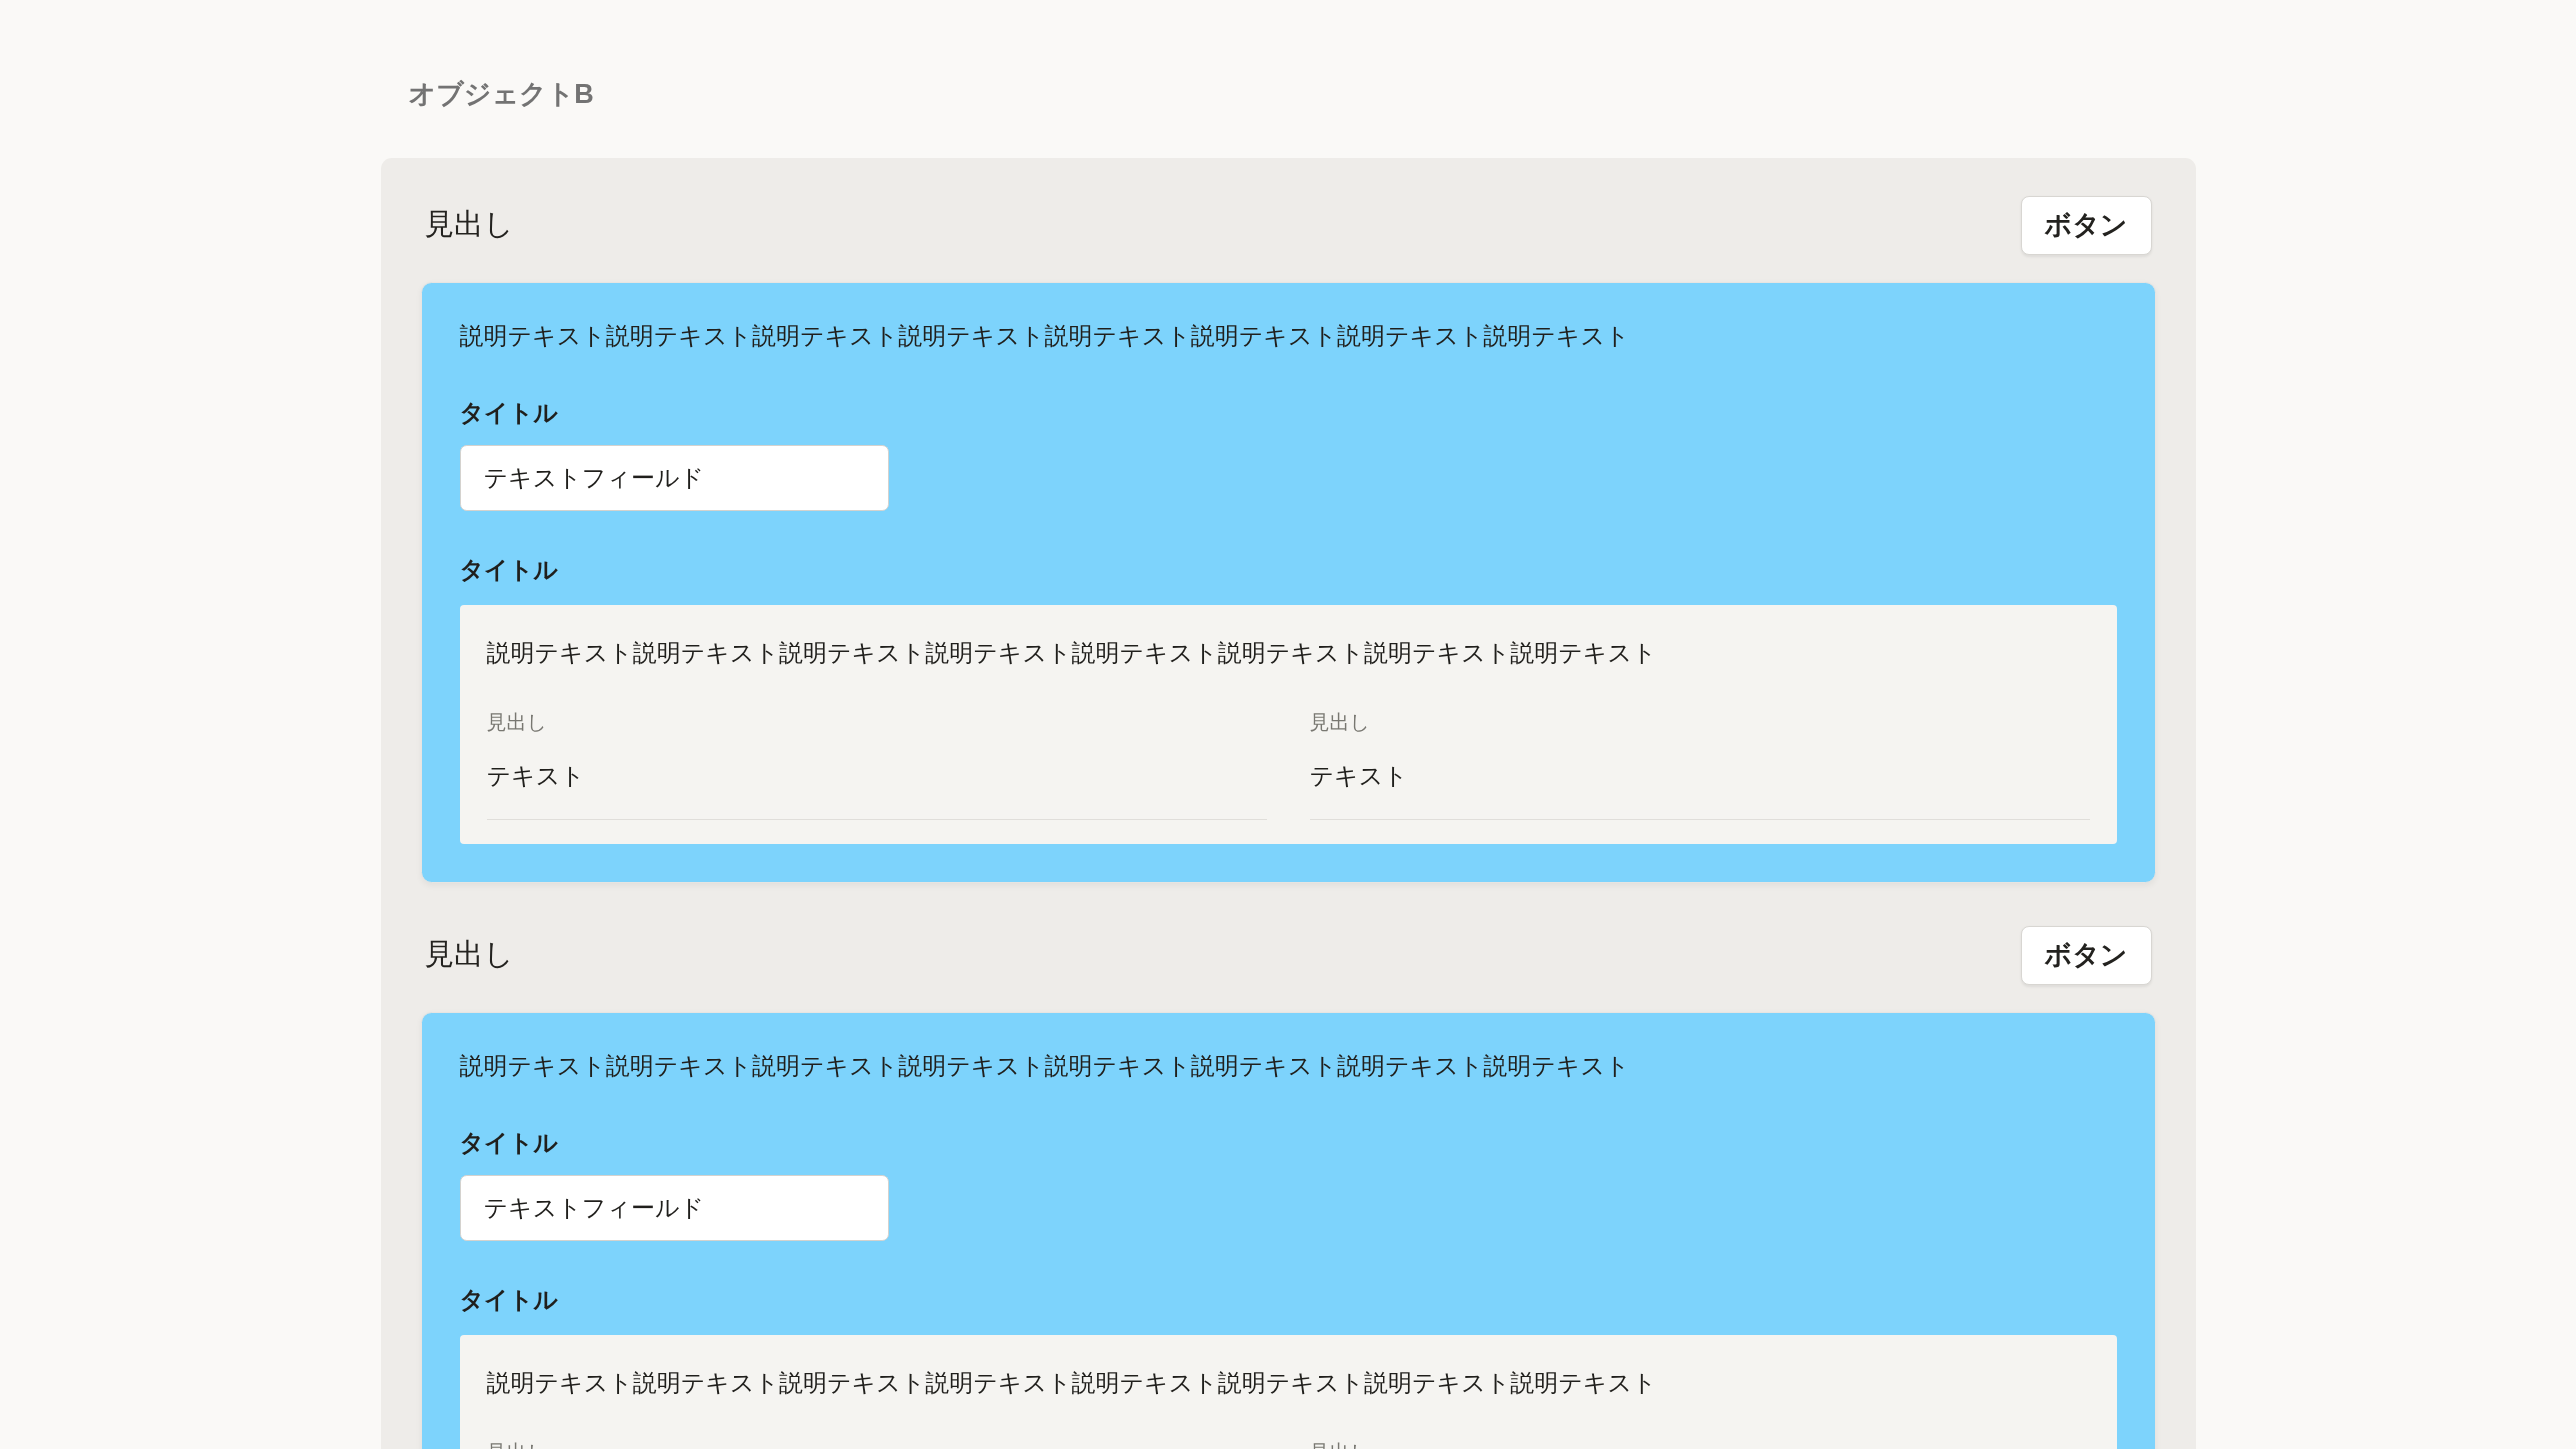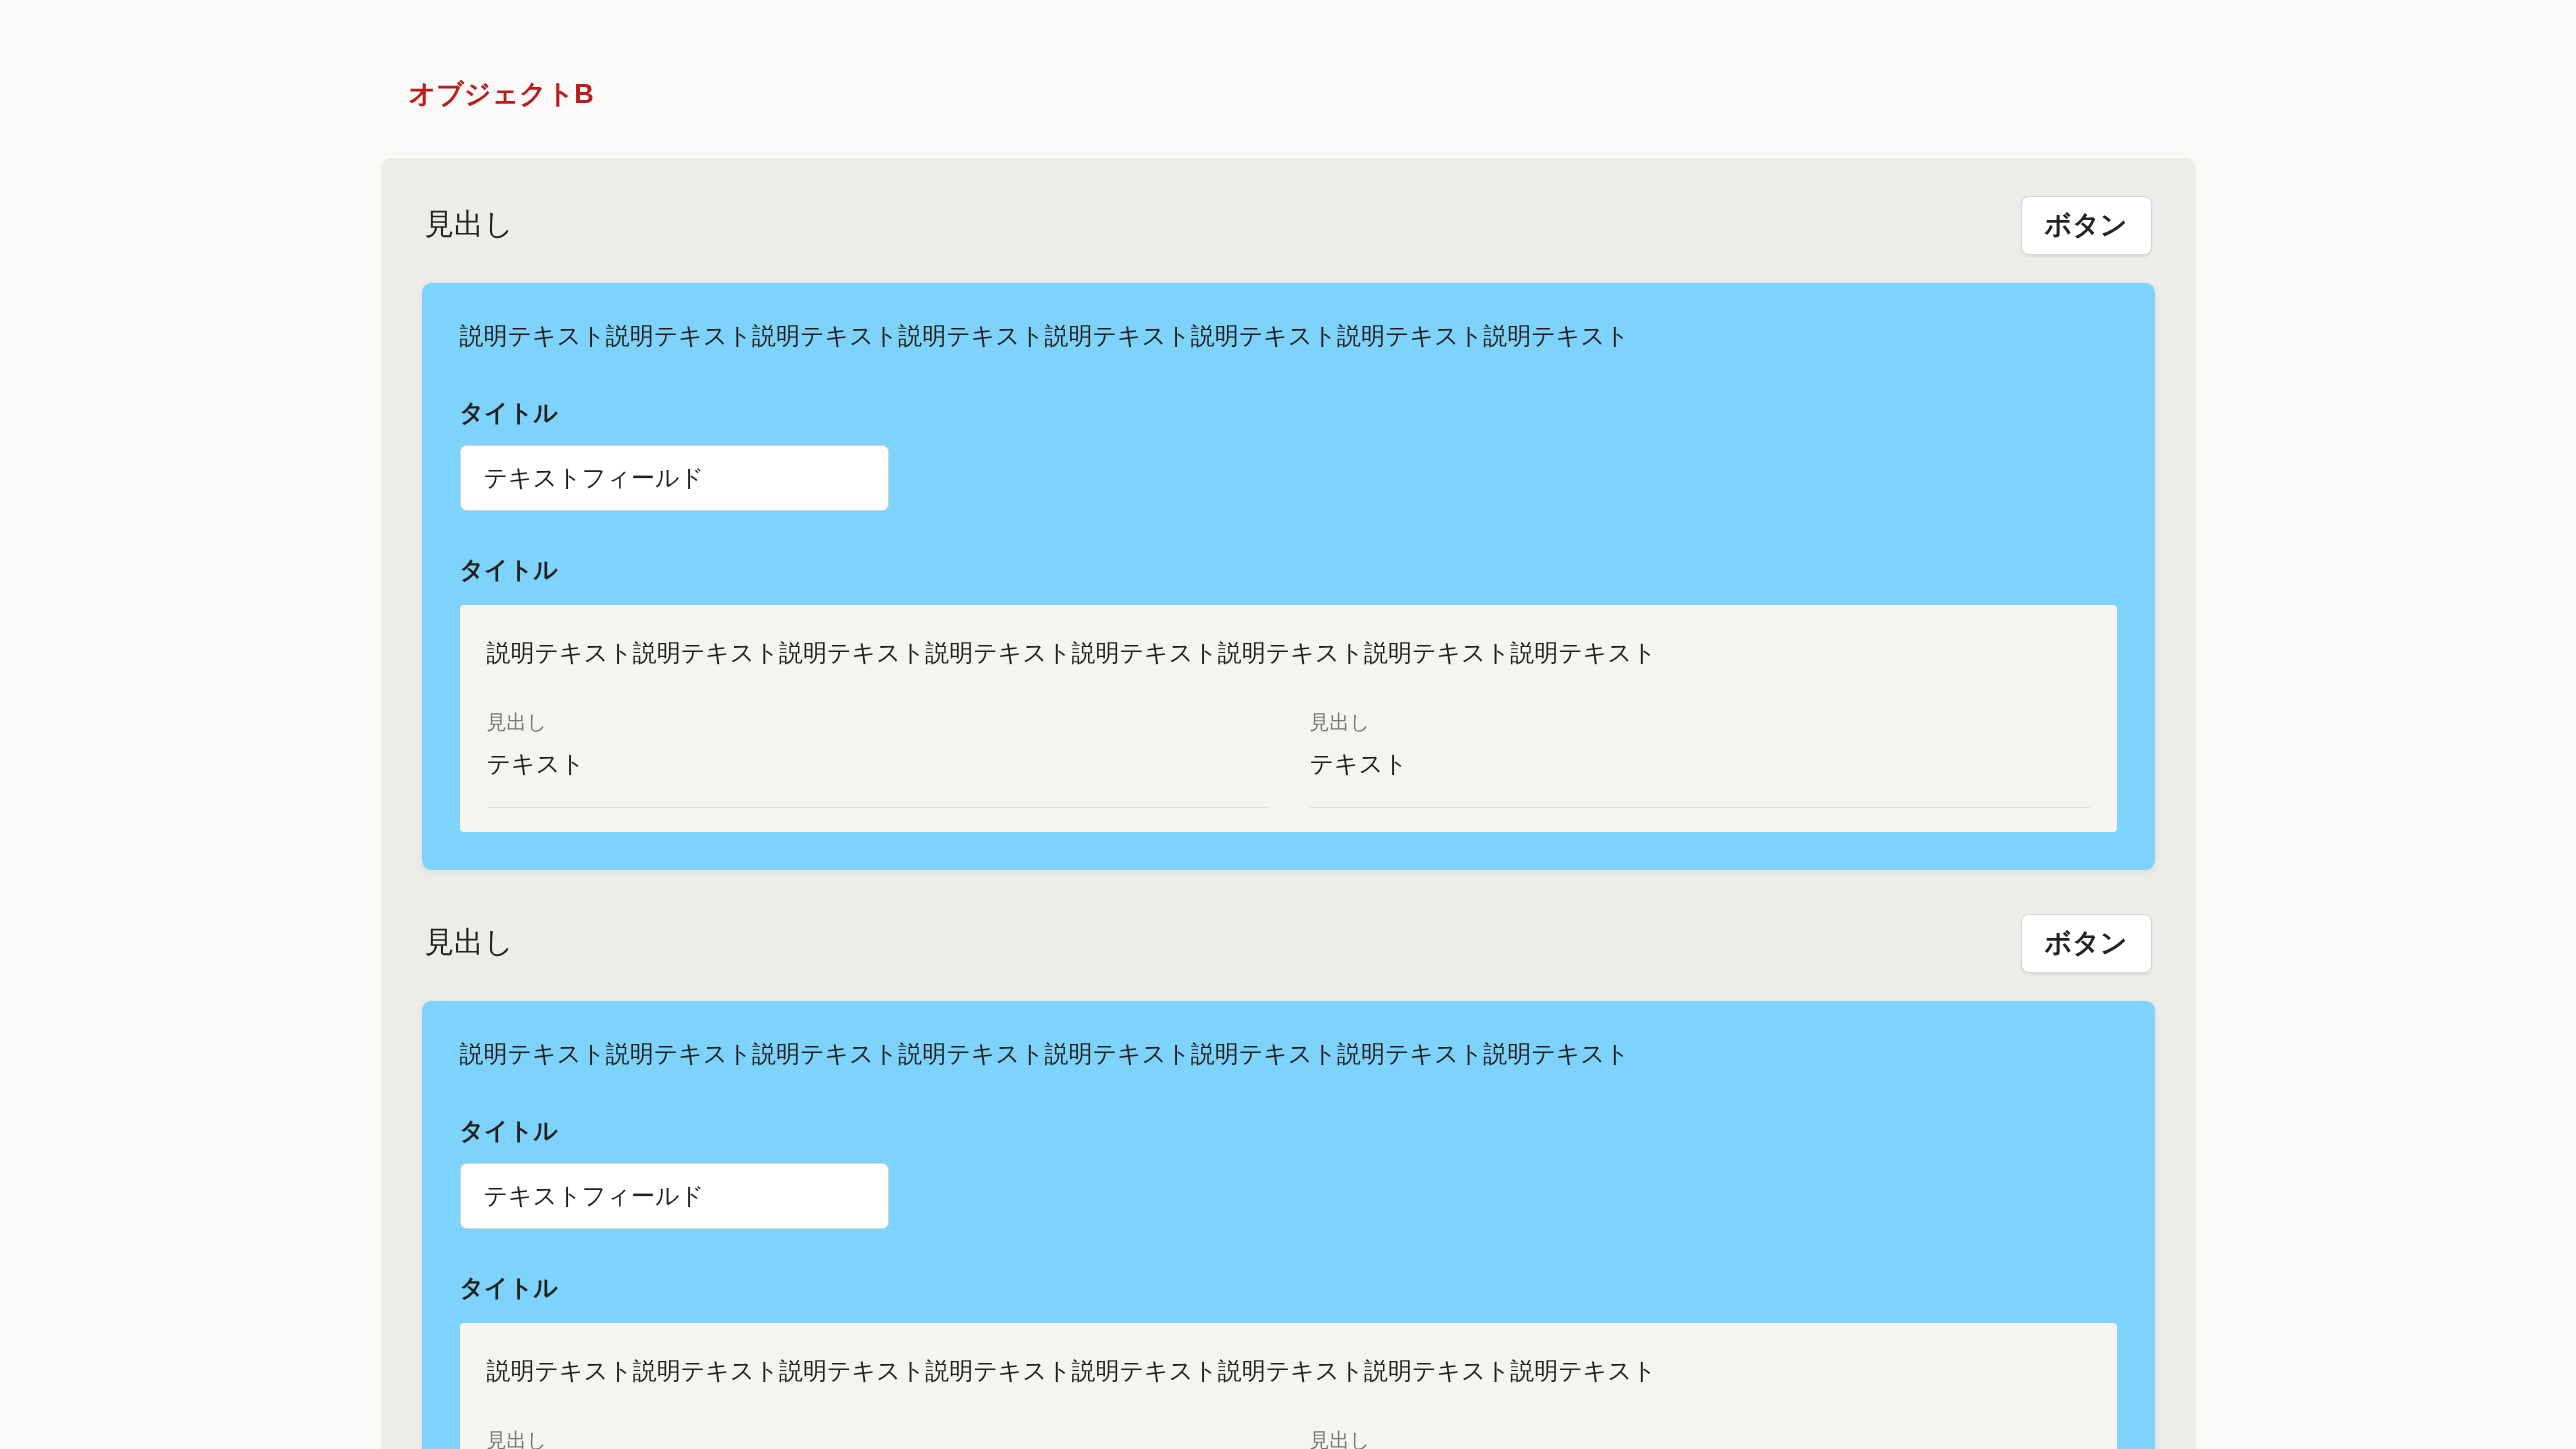--- a/index.html
+++ b/index.html
@@ -19,21 +19,21 @@
   }
 
   
   .tabs {
     display: flex;
     margin-bottom: 27px;
   }
   .tab {
     font-size: 27px;
     font-weight: bold;
-    color: #b91c1c;
+    color: #737373;
     padding: 9.4px 28px 13.4px 28px;
     border-bottom: 5.4px solid transparent;
     cursor: pointer;
     white-space: nowrap;
   }
   .tab.active {
     color: #23221f;
     border-bottom-color: #0b78c9;
   }
 
@@ -132,21 +132,21 @@
     border-bottom: 1.3px solid #e0deda;
     padding-bottom: 27px;
   }
   .small-label {
     font-size: 20px;
     color: #787771;
   }
   .col-value {
     font-size: 24px;
     color: #201f1c;
-    margin-top: 12px;
+    margin-top: 24px;
   }
 </style>
 </head>
 <body>
 
 <div class="wrapper">
 
   <div class="tabs">
     <div class="tab">オブジェクトB</div>
   </div>

